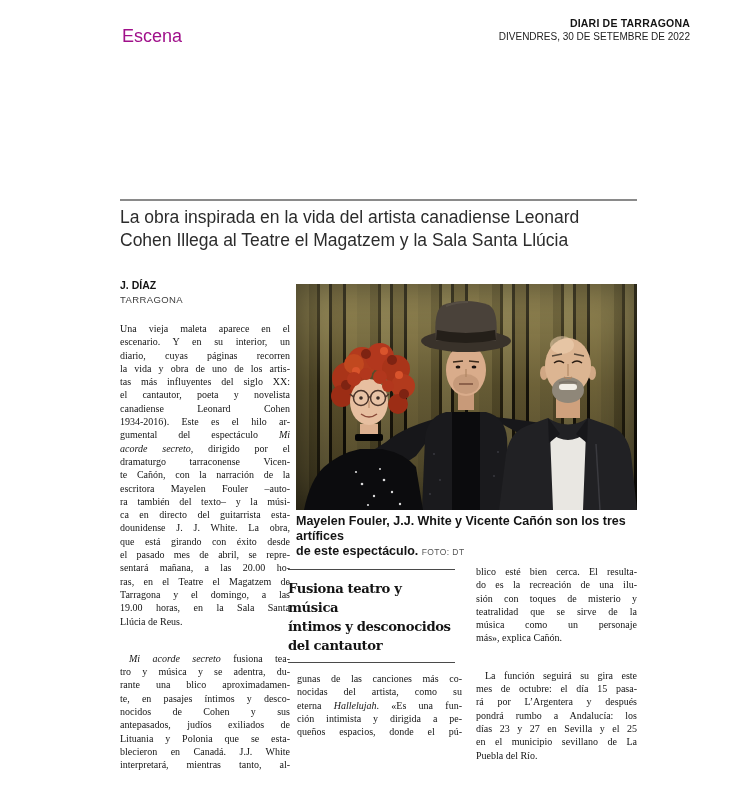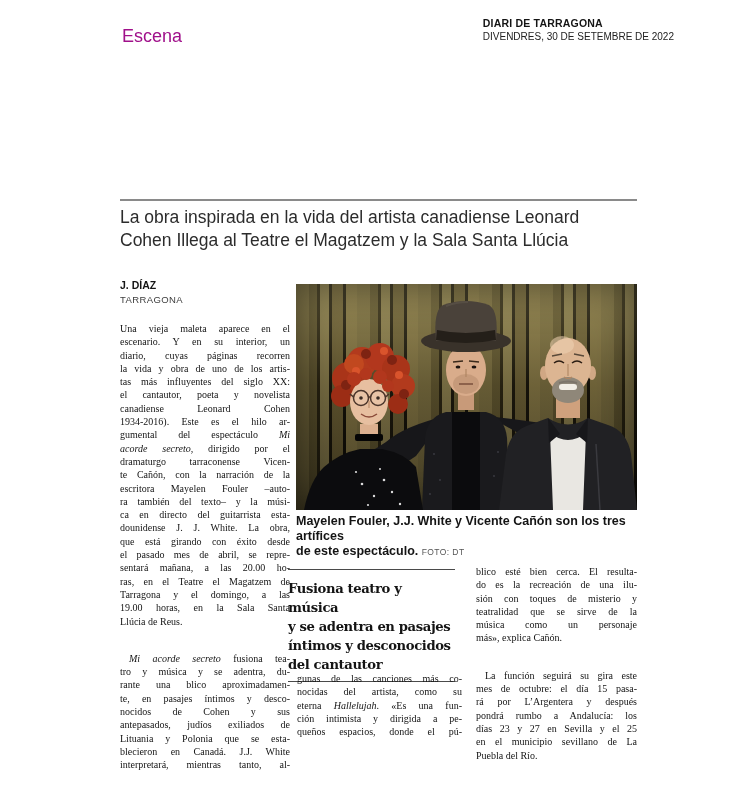--- a/index.html
+++ b/index.html
@@ -1,20 +1,20 @@
 <!DOCTYPE html>
 <html lang="es"><head>
 <meta charset="utf-8">
 <style>
   html,body{margin:0;padding:0;background:#fff;}
   .page{position:relative;width:750px;height:792px;background:#fff;overflow:hidden;
         font-family:"Liberation Sans",sans-serif;color:#111;}
 
   
-  .folio{position:absolute;top:17px;right:76px;text-align:left;line-height:12px;}
+  .folio{position:absolute;top:17px;right:60px;text-align:right;line-height:12px;}
   .folio .paper{font-weight:bold;font-size:10.5px;letter-spacing:.2px;color:#141414;}
   .folio .date{font-size:10px;color:#222;margin-top:2px;}
 
   
   .kicker{position:absolute;left:122px;top:26px;font-size:18px;font-weight:normal;text-align:center;}
 
   
   .headline{position:absolute;left:120px;top:57px;width:525px;
             font-family:"DejaVu Serif",serif;font-size:32px;line-height:38px;color:#1c1c1c;}
   .headline .hl-bold{font-weight:bold;color:#0d0d0d;letter-spacing:-.5px;}
@@ -221,21 +221,20 @@
       <div class="ln"><span>te, en pasajes íntimos y desco-</span></div>
       <div class="ln"><span>nocidos de Cohen y sus</span></div>
       <div class="ln"><span>antepasados, judíos exiliados de</span></div>
       <div class="ln"><span>Lituania y Polonia que se esta-</span></div>
       <div class="ln"><span>blecieron en Canadá. J.J. White</span></div>
       <div class="ln"><span>interpretará, mientras tanto, al-</span></div>
     </div>
 
   <div class="pullquote" id="pq">
       <div>Fusiona teatro y música</div>
-      <div>y se adentra en pasajes</div>
       <div>íntimos y desconocidos</div>
       <div>del cantautor</div>
     </div>
 
   <div class="bodycol" id="col2">
       <div class="ln"><span>gunas de las canciones más co-</span></div>
       <div class="ln"><span>nocidas del artista, como su</span></div>
       <div class="ln"><span>eterna </span><i>Hallelujah</i><span>. «Es una fun-</span></div>
       <div class="ln"><span>ción intimista y dirigida a pe-</span></div>
       <div class="ln"><span>queños espacios, donde el pú-</span></div>

